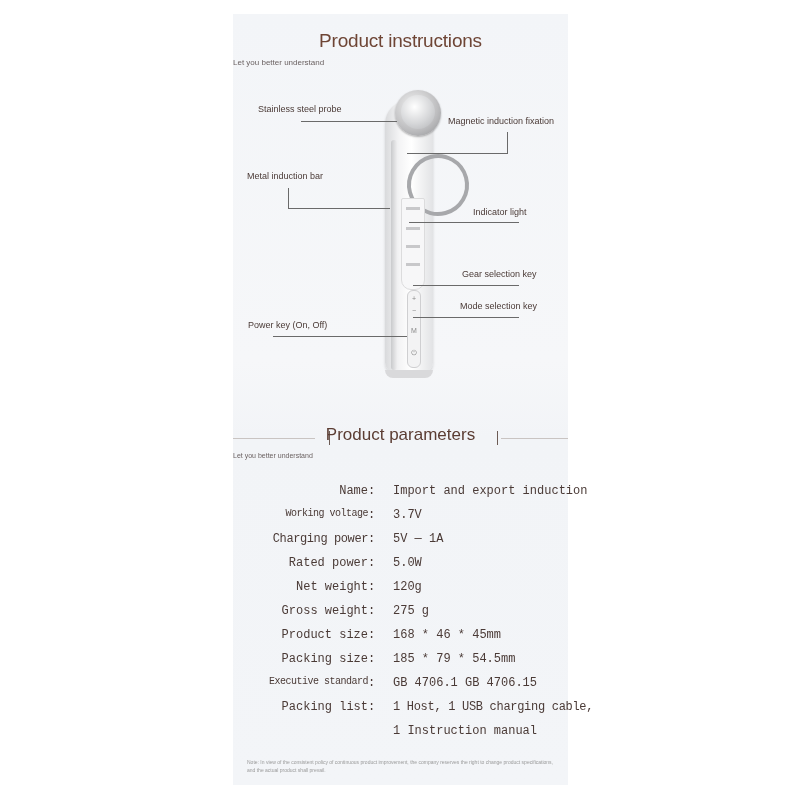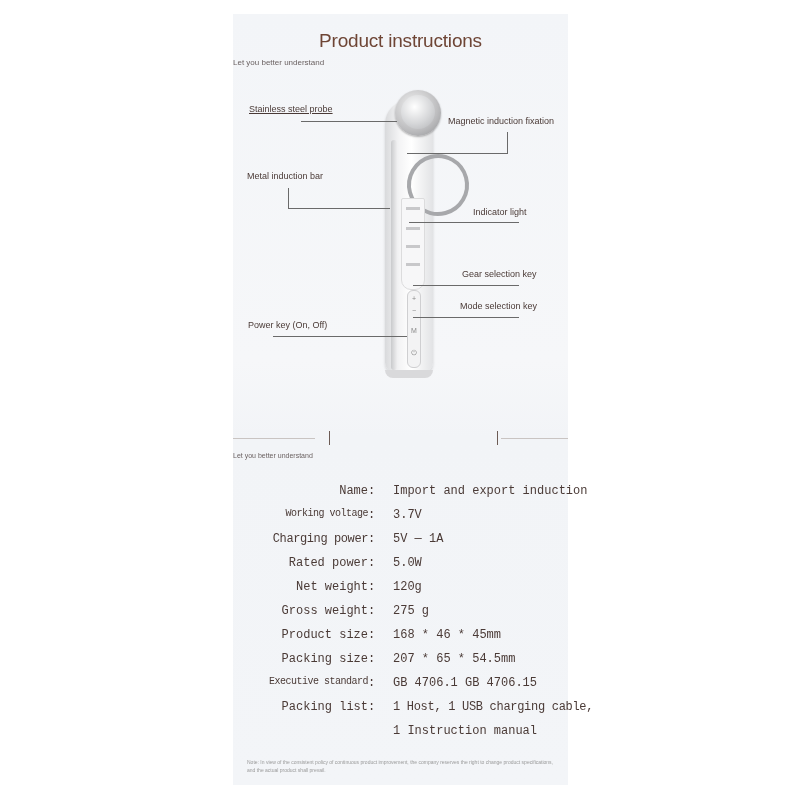--- a/index.html
+++ b/index.html
@@ -69,21 +69,21 @@
     </div>
     <div class="keys">
       <div class="key" style="top:4px;">+</div>
       <div class="key" style="top:16px;">−</div>
       <div class="key" style="top:36px;">M</div>
       <div class="key" style="top:58px;">⏻</div>
     </div>
     <div class="base"></div>
   </div>
 
-  <div class="callout" style="left:16px;top:90px;text-decoration:underline;">Stainless steel probe</div>
+  <div class="callout" style="left:25px;top:90px;">Stainless steel probe</div>
   <div class="line" style="left:68px;top:107px;width:96px;height:1px;"></div>
 
   <div class="callout" style="left:215px;top:102px;">Magnetic induction fixation</div>
   <div class="line" style="left:174px;top:139px;width:100px;height:1px;"></div>
   <div class="line" style="left:274px;top:118px;width:1px;height:22px;"></div>
 
   <div class="callout" style="left:14px;top:157px;">Metal induction bar</div>
   <div class="line" style="left:55px;top:174px;width:1px;height:20px;"></div>
   <div class="line" style="left:55px;top:194px;width:102px;height:1px;"></div>
 
@@ -94,20 +94,21 @@
   <div class="line" style="left:180px;top:271px;width:106px;height:1px;"></div>
 
   <div class="callout" style="left:227px;top:287px;">Mode selection key</div>
   <div class="line" style="left:180px;top:303px;width:106px;height:1px;"></div>
 
   <div class="callout" style="left:15px;top:306px;">Power key (On, Off)</div>
   <div class="line" style="left:40px;top:322px;width:134px;height:1px;"></div>
 
   <div class="hline" style="left:0;width:82px;"></div>
   <div class="bar" style="left:96px;"></div>
+  <div class="sec-title">Product parameters</div>
   <div class="bar" style="left:264px;"></div>
   <div class="hline" style="left:268px;width:67px;"></div>
   <div class="subtitle" style="top:438px;font-size:7px;">Let you better understand</div>
 
   <div class="row" style="top:470px;">
     <span class="k">Name</span>
     <span class="c">:</span>
     <span class="v">Import and export induction</span>
   </div>
   <div class="row" style="top:494px;">
@@ -136,21 +137,21 @@
     <span class="v">275 g</span>
   </div>
   <div class="row" style="top:614px;">
     <span class="k">Product size</span>
     <span class="c">:</span>
     <span class="v">168 * 46 * 45mm</span>
   </div>
   <div class="row" style="top:638px;">
     <span class="k">Packing size</span>
     <span class="c">:</span>
-    <span class="v">207 * 65 * 54.5mm</span>
+    <span class="v">185 * 79 * 54.5mm</span>
   </div>
   <div class="row" style="top:662px;">
     <span class="k small" style="font-size:10px;text-align:right;">Executive standard</span>
     <span class="c">:</span>
     <span class="v">GB 4706.1 GB 4706.15</span>
   </div>
   <div class="row" style="top:686px;">
     <span class="k">Packing list</span>
     <span class="c">:</span>
     <span class="v" style="letter-spacing:-0.3px;">1 Host, 1 USB charging cable,</span>

